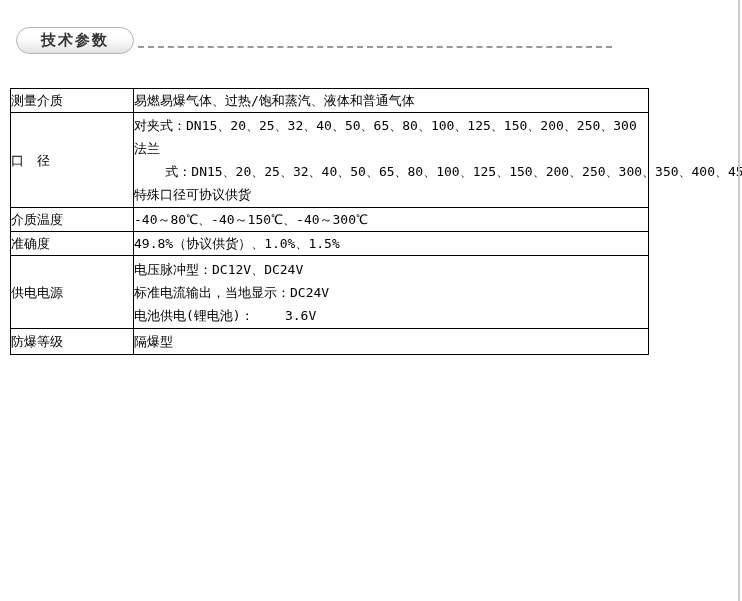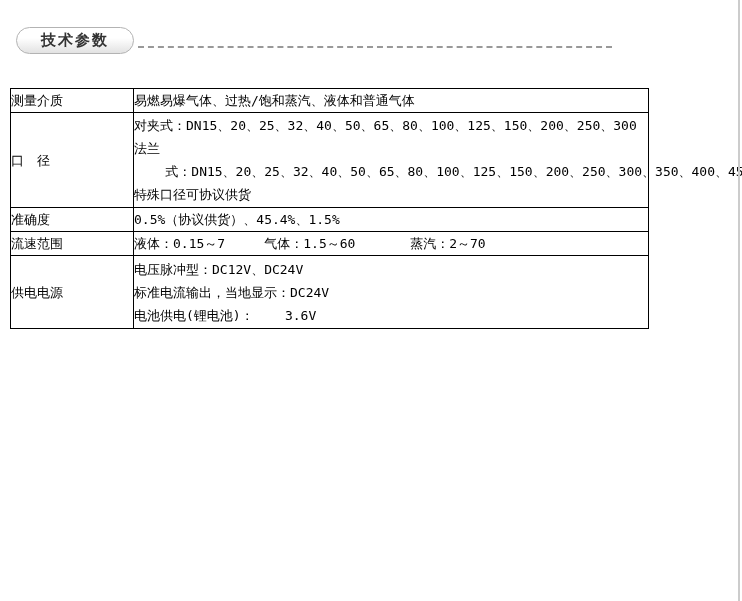--- a/index.html
+++ b/index.html
@@ -98,29 +98,33 @@
       <td class="v">易燃易爆气体、过热/饱和蒸汽、液体和普通气体</td>
     </tr>
     <tr style="height:95px">
       <td class="k">口　径</td>
       <td class="v">对夹式：DN15、20、25、32、40、50、65、80、100、125、150、200、250、300
 法兰
     式：DN15、20、25、32、40、50、65、80、100、125、150、200、250、300、350、400、450、
 特殊口径可协议供货</td>
     </tr>
     <tr style="height:23px">
-      <td class="k">准确度</td>
-      <td class="v">0.5%（协议供货）、45.4%、1.5%</td>
+      <td class="k">介质温度</td>
+      <td class="v">-40～80℃、-40～150℃、-40～300℃</td>
     </tr>
     <tr style="height:23px">
-      <td class="k">流速范围</td>
-      <td class="v">液体：0.15～7     气体：1.5～60       蒸汽：2～70</td>
+      <td class="k">准确度</td>
+      <td class="v">49.8%（协议供货）、1.0%、1.5%</td>
     </tr>
     <tr style="height:73px">
       <td class="k">供电电源</td>
       <td class="v">电压脉冲型：DC12V、DC24V
 标准电流输出，当地显示：DC24V
 电池供电(锂电池)：    3.6V</td>
     </tr>
+    <tr style="height:26px">
+      <td class="k">防爆等级</td>
+      <td class="v">隔爆型</td>
+    </tr>
   </tbody>
 </table>
 
 <div class="page-right-border"></div>
 
 </body></html>

